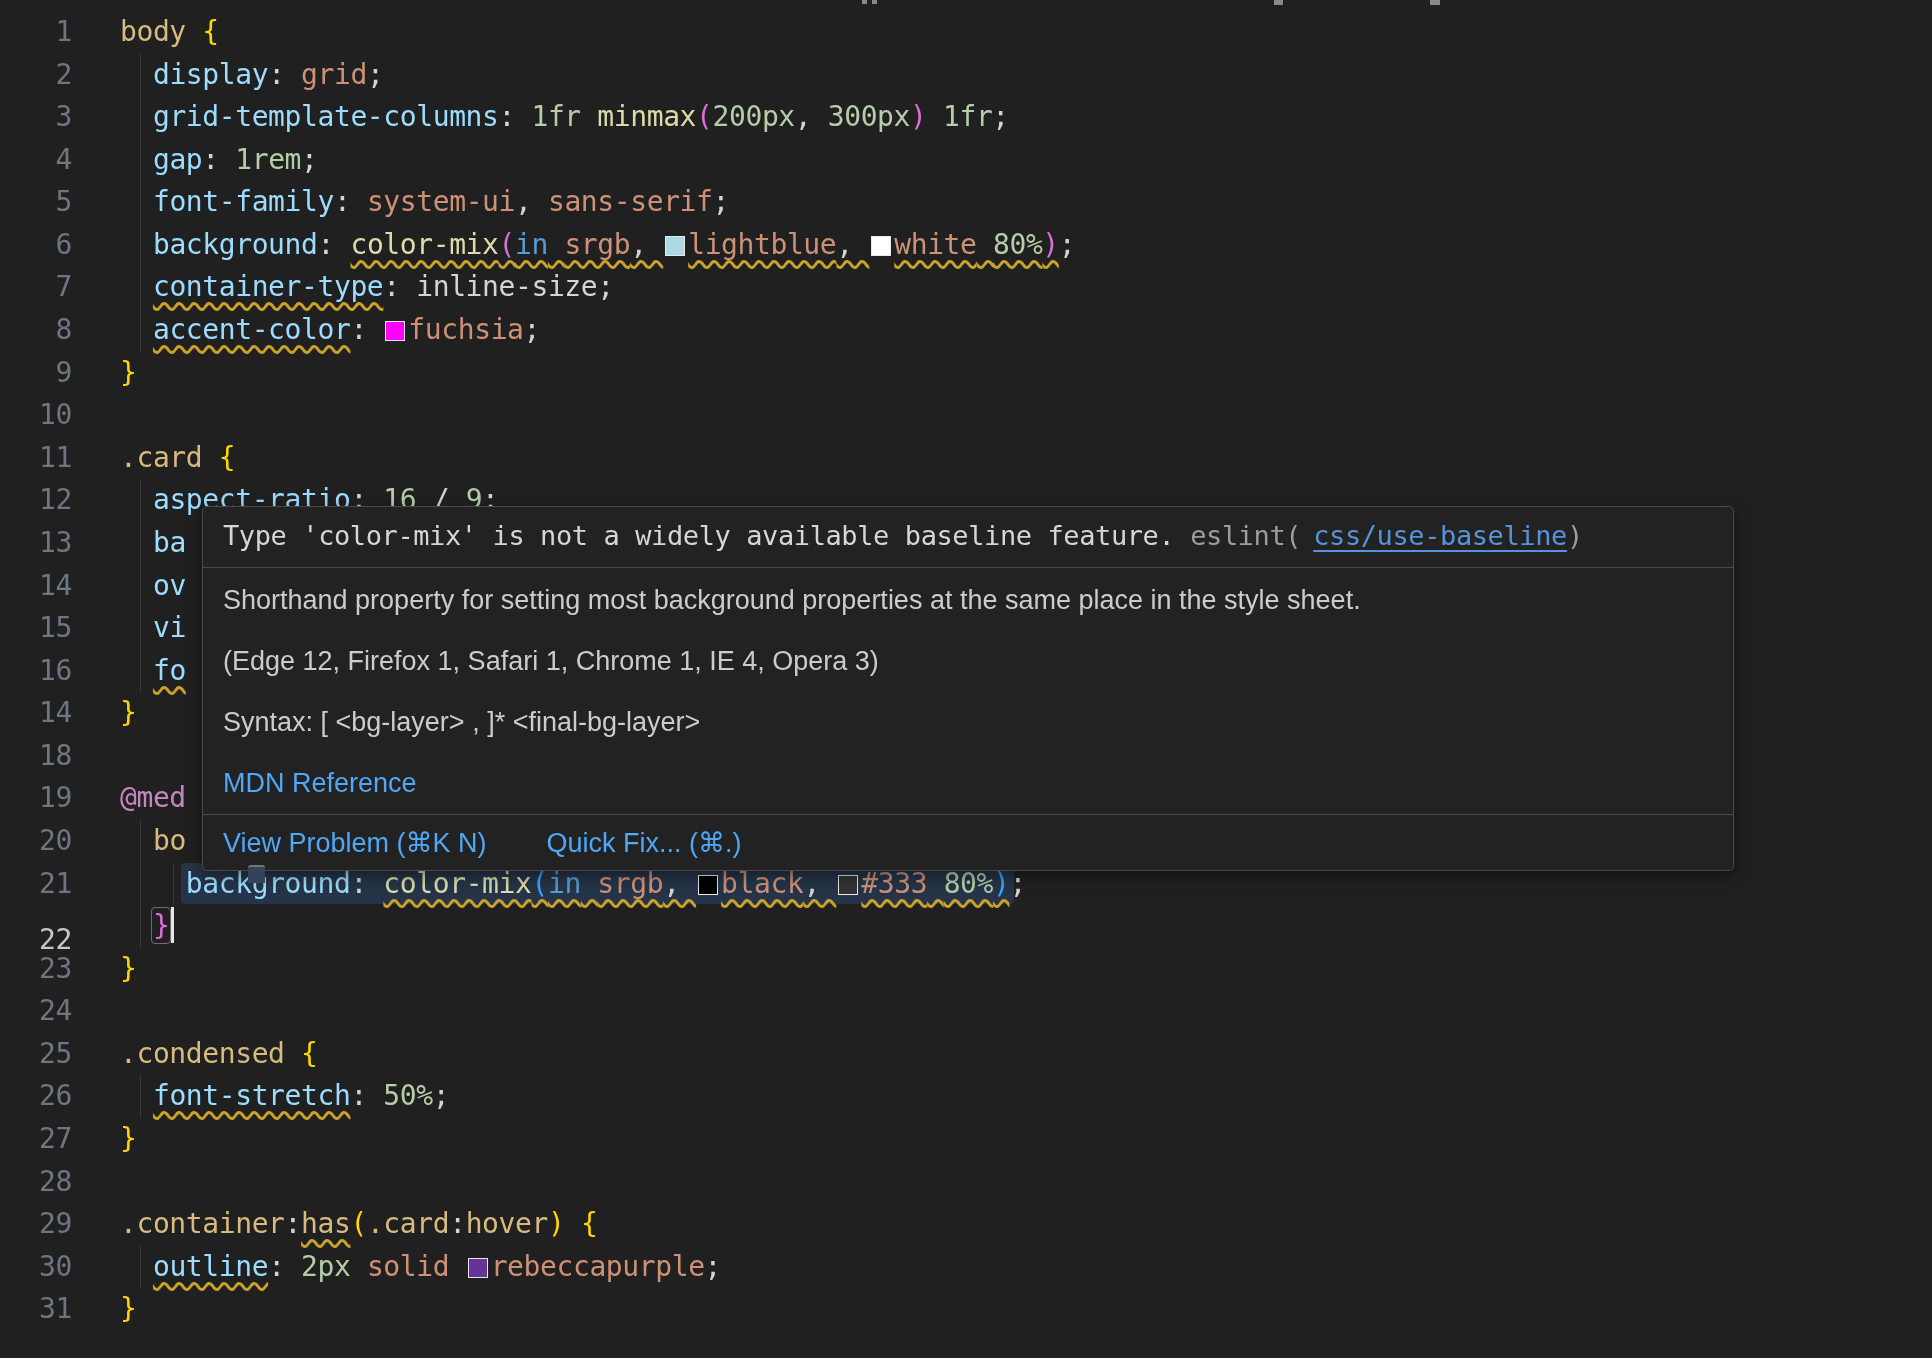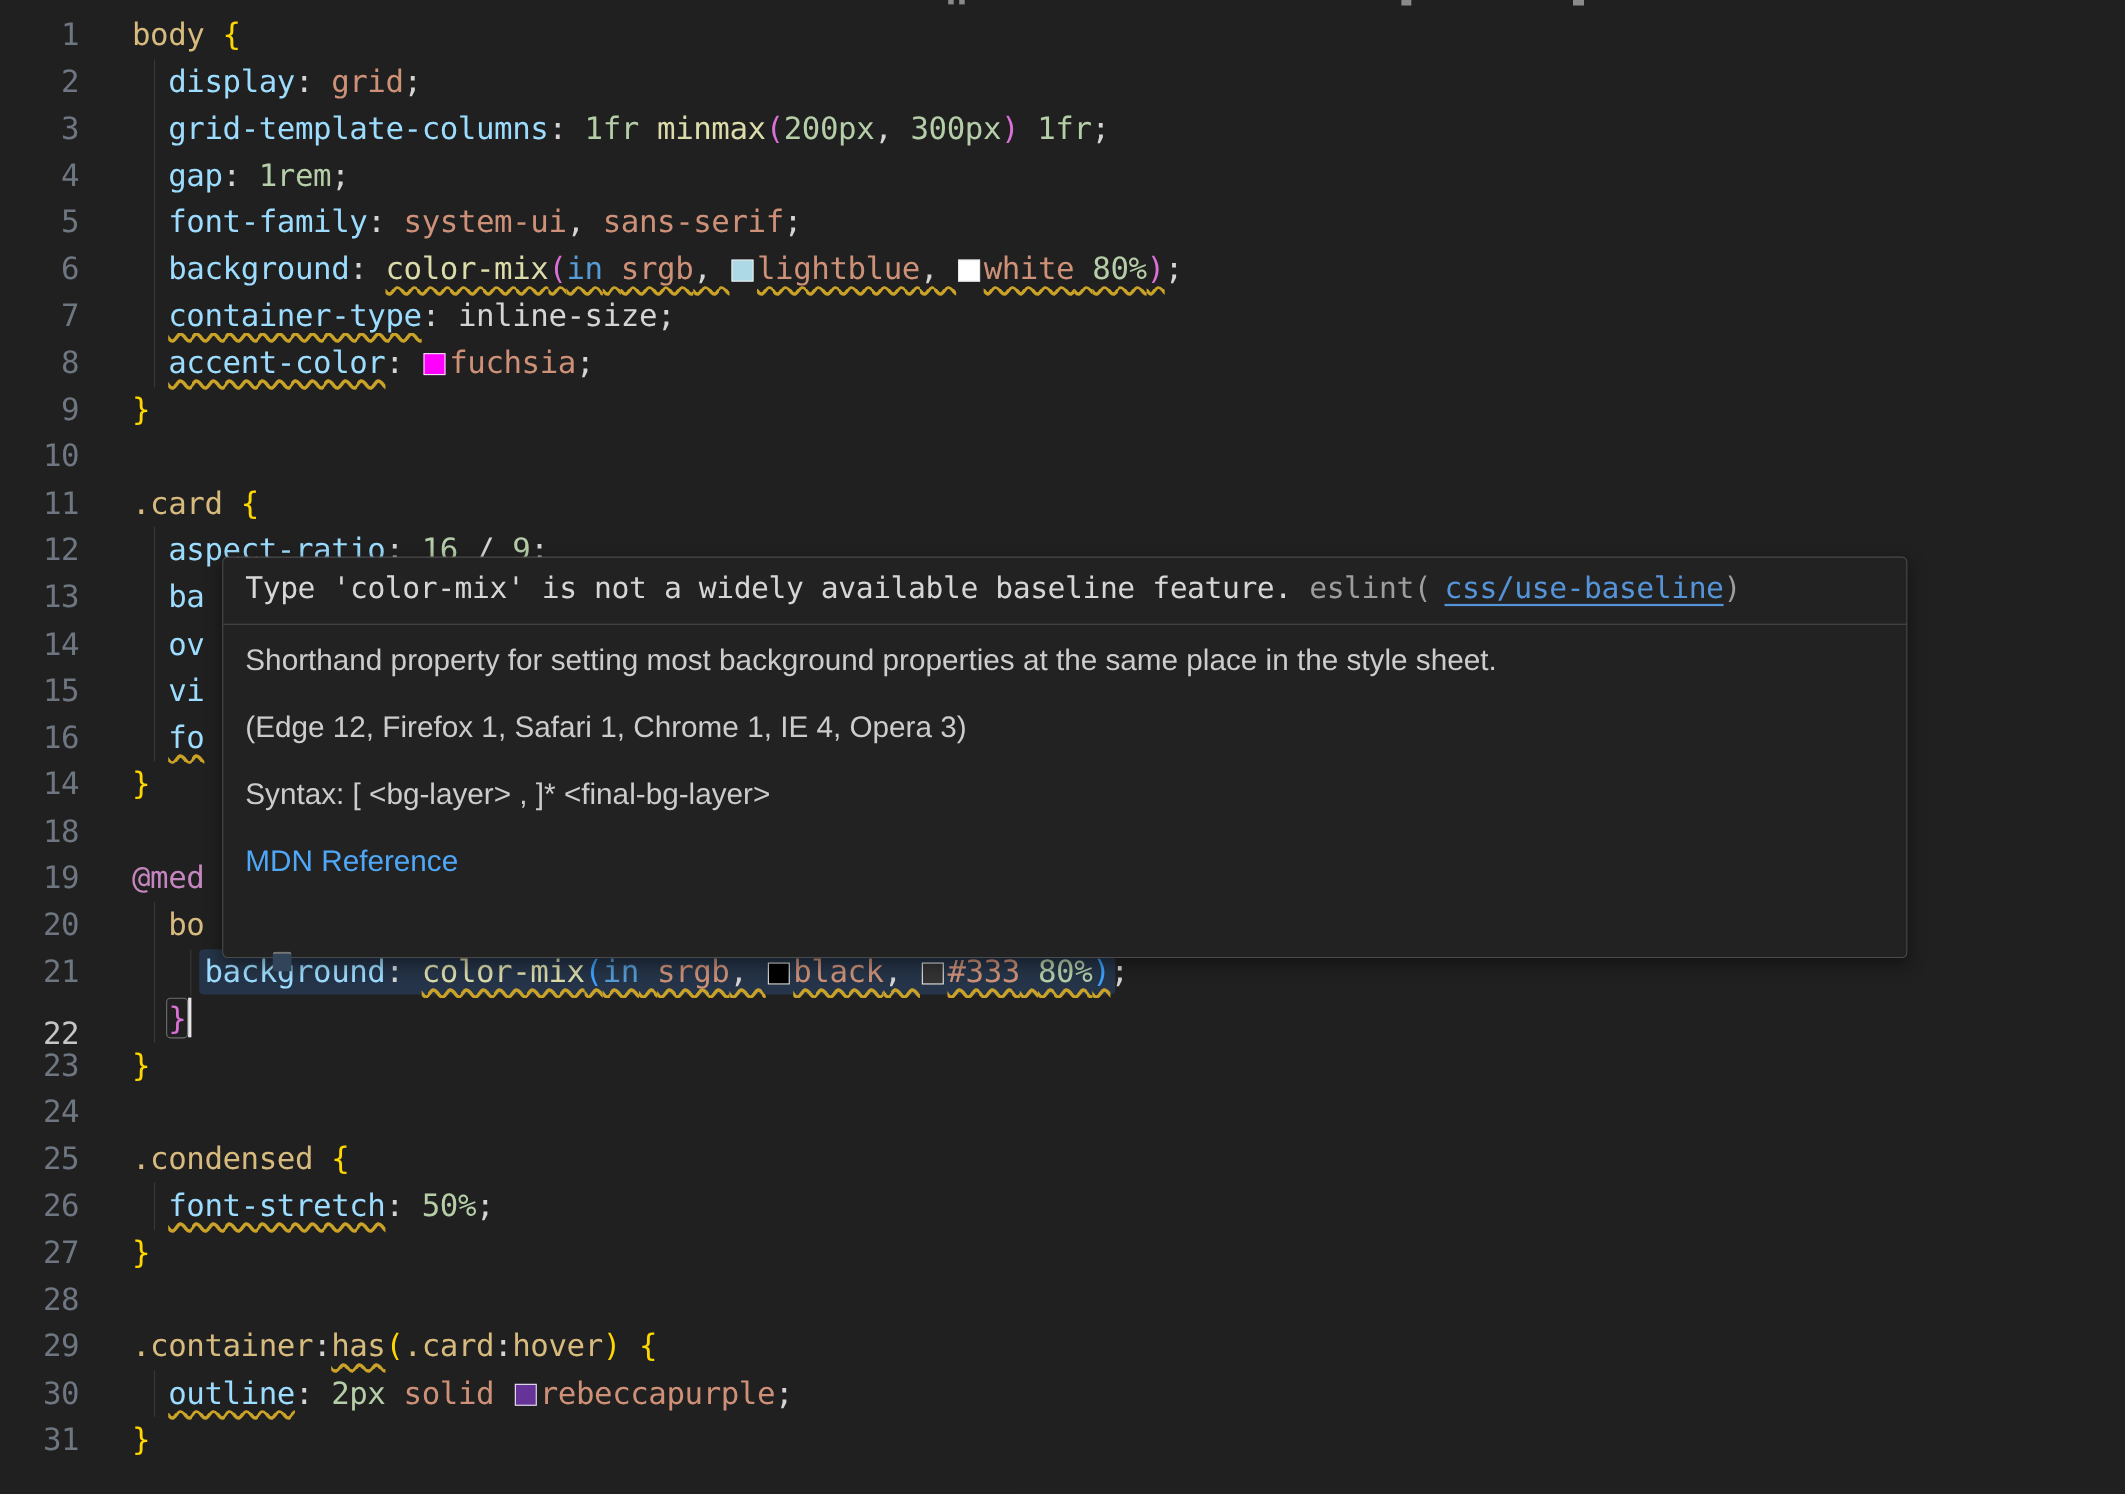--- a/index.html
+++ b/index.html
@@ -122,14 +122,18 @@
 
   <div id="tooltip">
     <div class="tt-row1"><span>Type 'color-mix' is not a widely available baseline feature. </span><span class="tt-src">eslint(</span><a class="tt-msg-link">css/use-baseline</a><span class="tt-src">)</span>
     </div>
     <div class="tt-body">
       <p>Shorthand property for setting most background properties at the same place in the style sheet.</p>
       <p>(Edge 12, Firefox 1, Safari 1, Chrome 1, IE 4, Opera 3)</p>
       <p>Syntax: [ &lt;bg-layer&gt; , ]* &lt;final-bg-layer&gt;</p>
       <p style="margin-bottom:0;"><a class="tt-ref">MDN Reference</a></p>
     </div>
+    <div class="tt-actions">
+      <a class="tt-action">View Problem (⌘K N)</a>
+      <a class="tt-action">Quick Fix... (⌘.)</a>
+    </div>
   </div>
 </div>
 
 </body></html>

